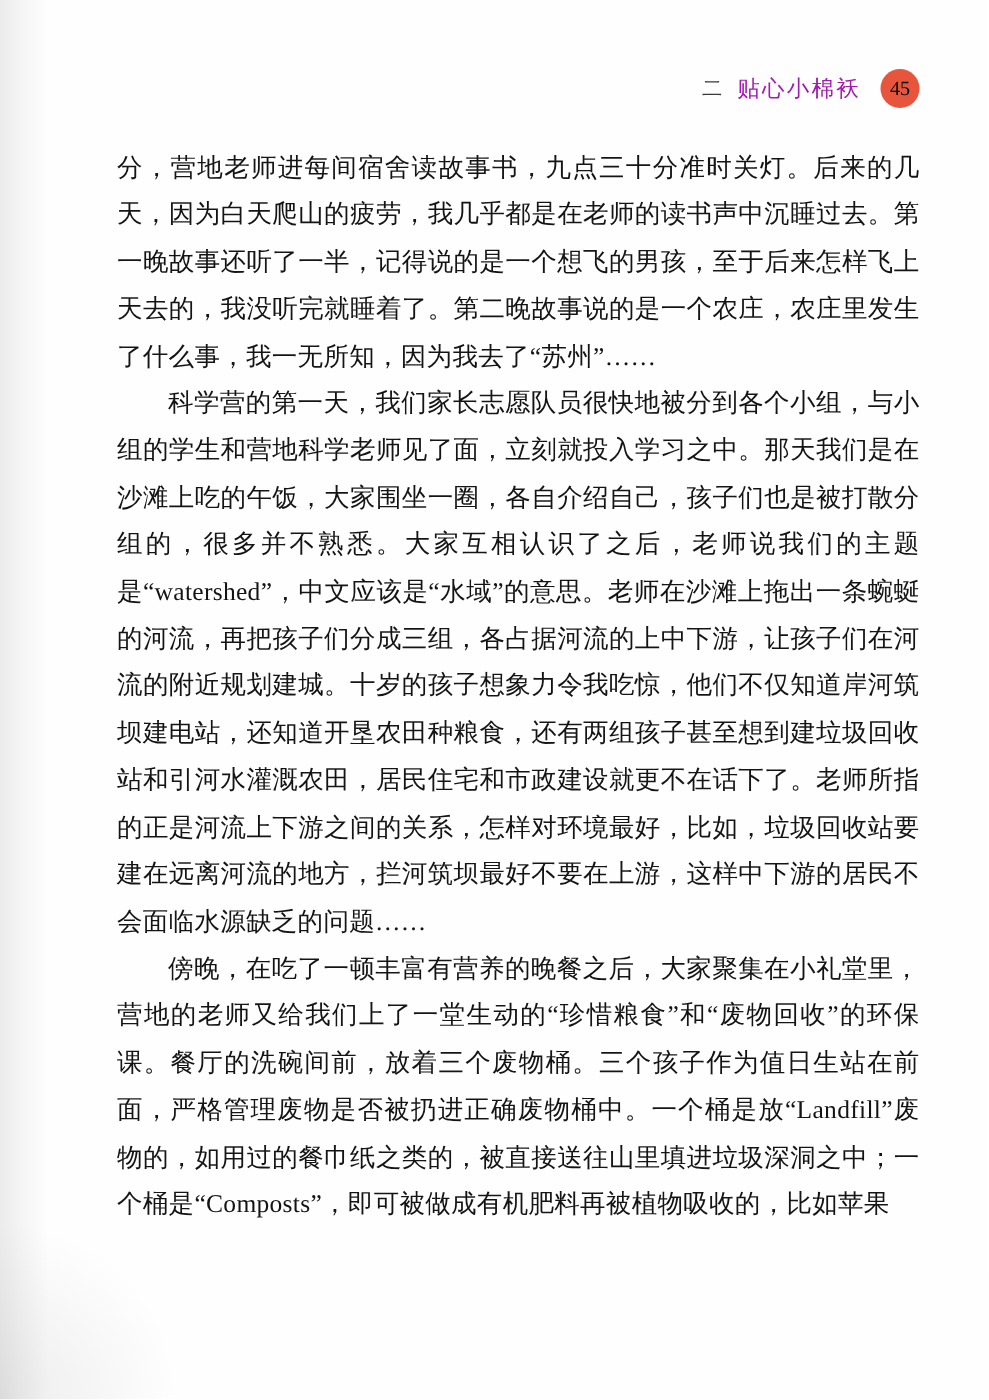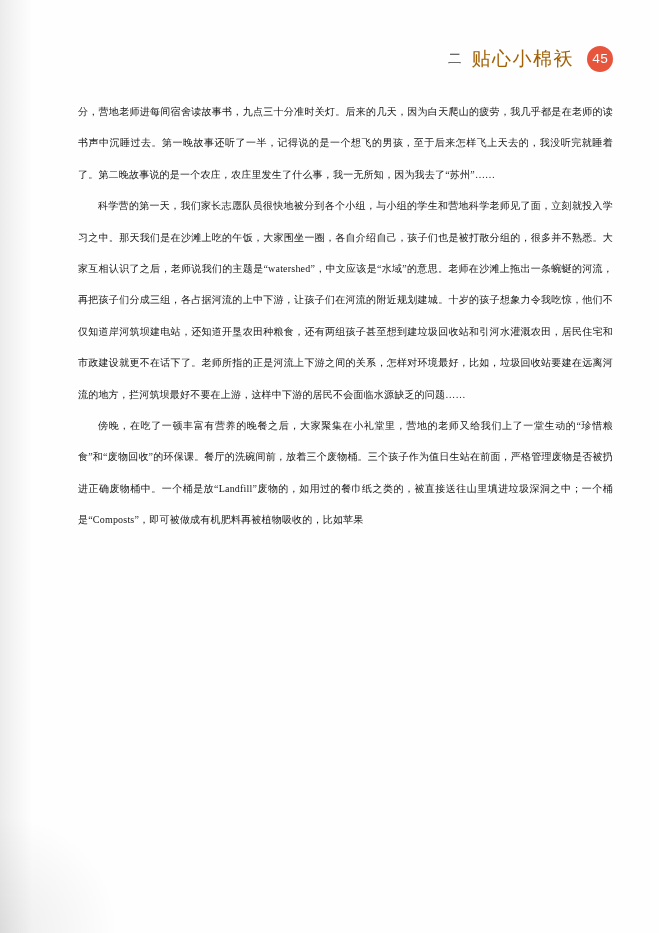--- a/index.html
+++ b/index.html
@@ -44,48 +44,48 @@
     align-items: center;
     gap: 9px;
     height: 30px;
   }
   .header-chap {
     font-size: 13.5px;
     color: #3a3a3a;
     letter-spacing: 1px;
   }
   .header-title {
-    font-size: 19px;
-    color: #a16207;
+    font-size: 15px;
+    color: #a21caf;
     letter-spacing: 1.5px;
   }
   .page-number {
     width: 26px;
     height: 26px;
     border-radius: 50%;
     background: #e8553d;
-    color: #ffffff;
+    color: #000000;
     font-size: 13.5px;
-    font-family: Liberation Mono, monospace;
+    font-family: Liberation Serif, serif;
     display: flex;
     align-items: center;
     justify-content: center;
     margin-left: 4px;
   }
 
   .content {
     position: absolute;
     left: 78px;
     top: 96px;
     width: 535px;
   }
 
   p.para {
     margin: 0;
-    font-size: 10px;
+    font-size: 17px;
     line-height: 31.4px;
     text-align: justify;
     text-justify: inter-ideograph;
     letter-spacing: 0.2px;
     color: #141414;
   }
   p.para.indent {
     text-indent: 2em;
   }
 

